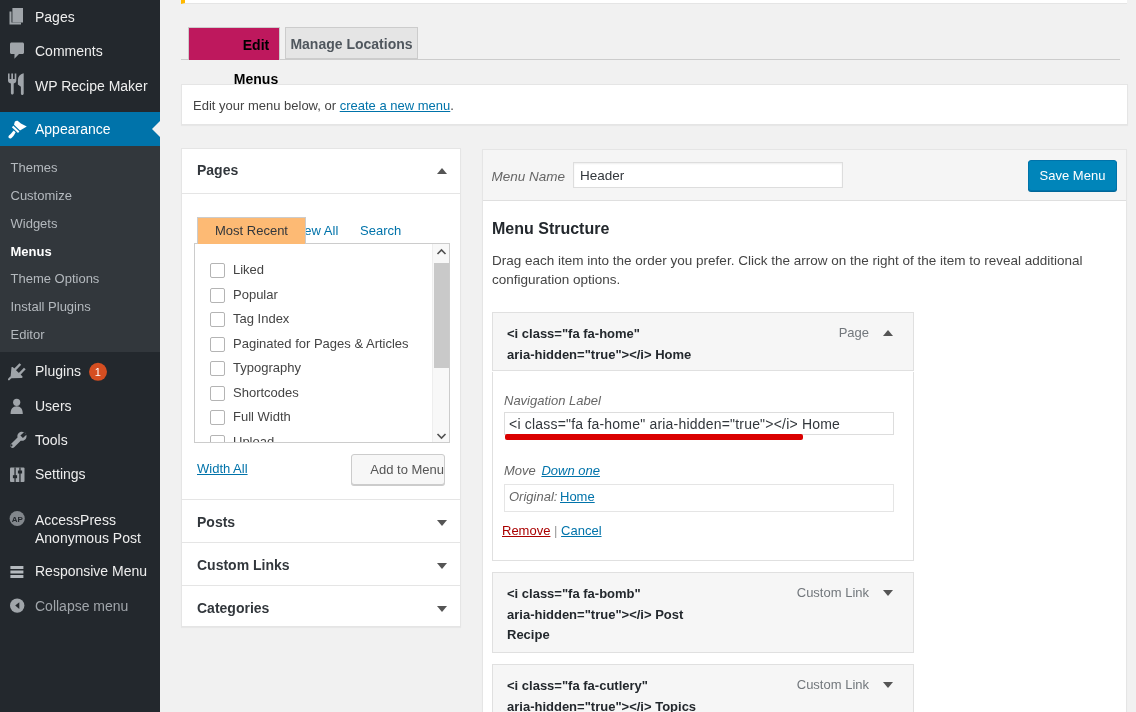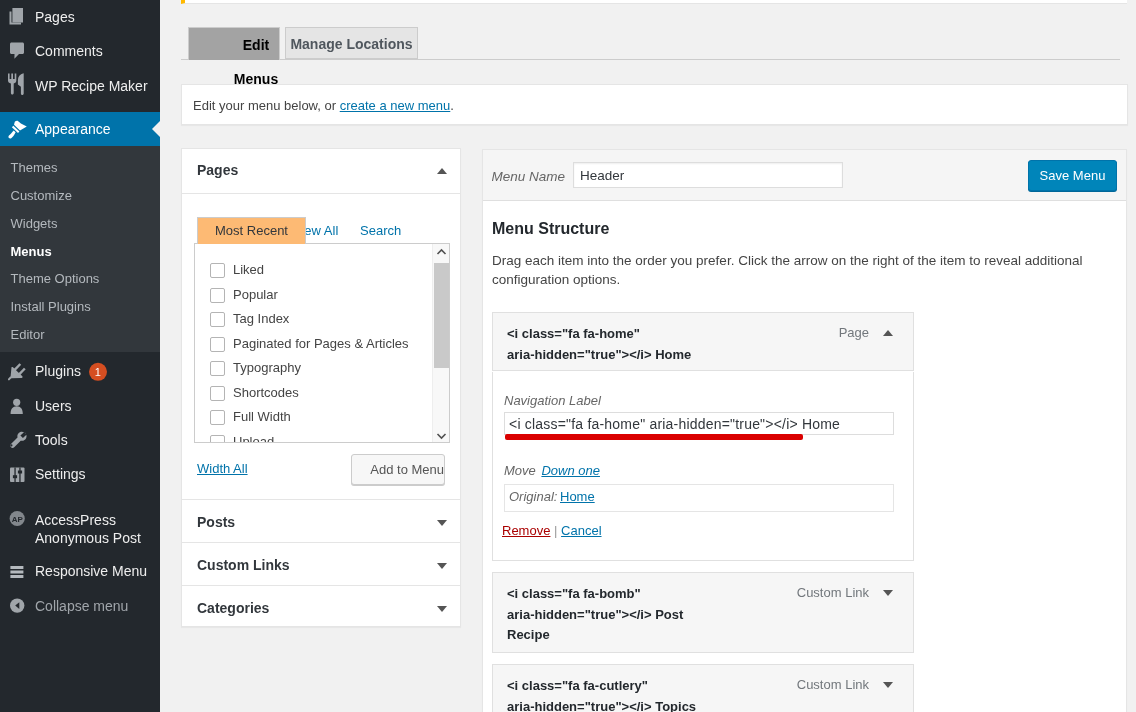--- a/index.html
+++ b/index.html
@@ -18,21 +18,21 @@
 .smi { position:absolute; left:10.5px; color:#b4b9be; font-size:13px; white-space:nowrap; transform:translateY(-50%); }
 .badge { display:inline-block; background:#d54e21; color:#fff; border-radius:50%; width:18px; height:18px; line-height:18px; text-align:center; font-size:11px; margin-left:4px; vertical-align:middle; }
 
 
 .box { position:absolute; background:#fff; border:1px solid #e5e5e5; box-shadow:0 1px 1px rgba(0,0,0,.04); }
 a.blue { color:#0073aa; text-decoration:underline; }
 .noul { text-decoration:none; }
 
 
 .navtab { position:absolute; border:1px solid #ccc; background:#e5e5e5; color:#50575e; font-weight:bold; font-size:14px; text-align:center; }
-.navtab.active { background:#a3a3a3; border-bottom:none; color:#000;padding-left:44px; }
+.navtab.active { background:#be185d; border-bottom:none; color:#000;padding-left:44px; }
 
 
 .acc-head { position:absolute; left:0; width:278px; font-weight:bold; color:#32373c; font-size:14px; }
 .tri-down { width:0; height:0; border-left:5px solid transparent; border-right:5px solid transparent; border-top:6px solid #555; }
 .tri-up { width:0; height:0; border-left:5px solid transparent; border-right:5px solid transparent; border-bottom:6px solid #555; }
 
 
 .cb { position:absolute; width:15px; height:15px; border:1px solid #b4b4b4; background:#fff; border-radius:2px; }
 
 

